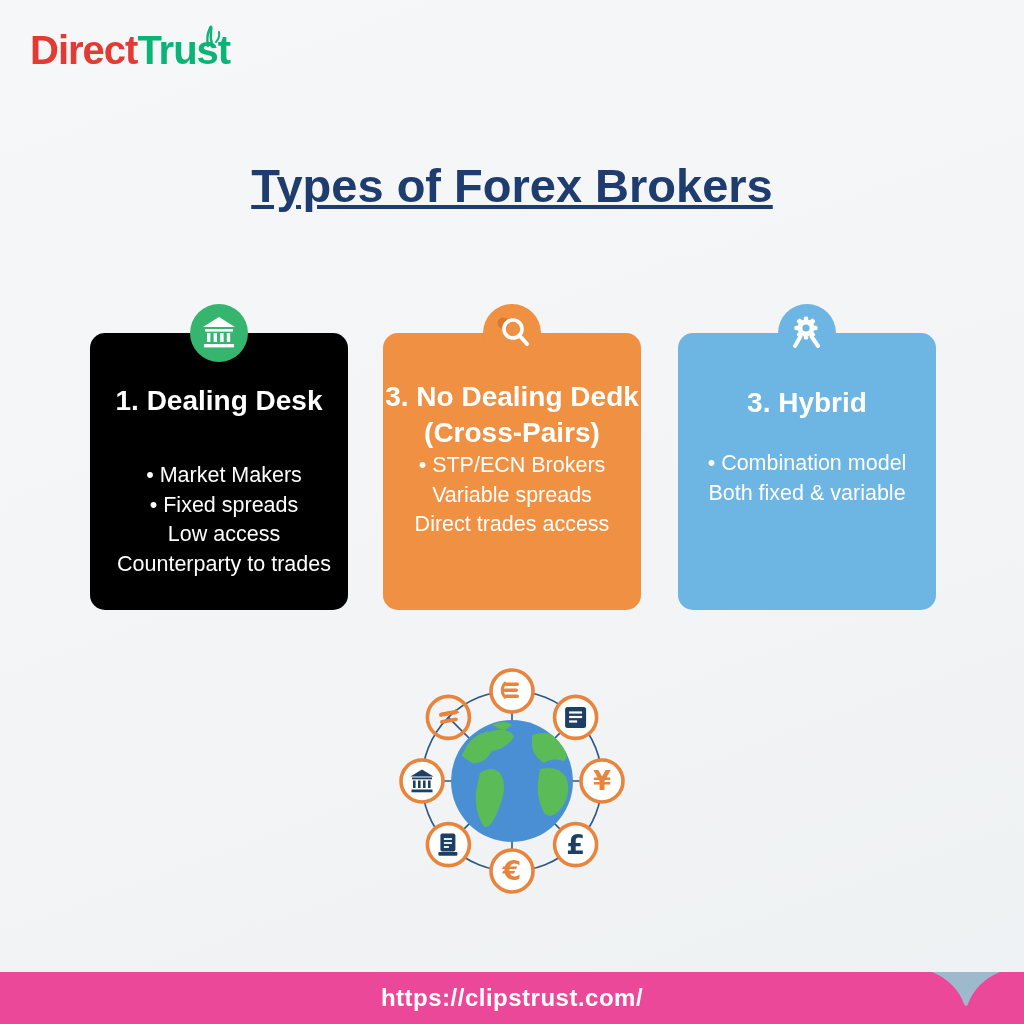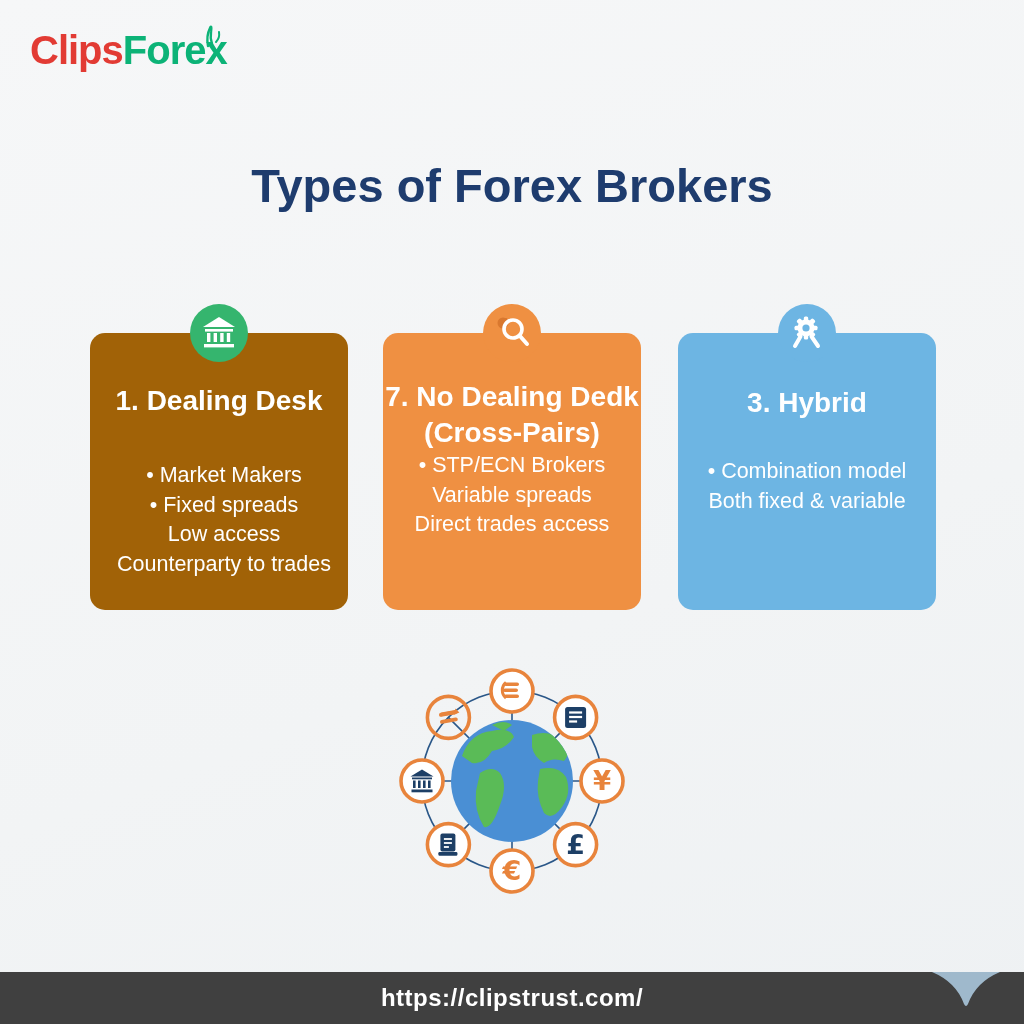--- a/index.html
+++ b/index.html
@@ -8,54 +8,54 @@
     font-family:"Liberation Sans", sans-serif;
     background:linear-gradient(160deg,#f6f7f8 0%,#f2f4f5 60%,#eef1f3 100%);
   }
   
   .logo { position:absolute; left:30px; top:28px; font-size:40px; font-weight:bold; letter-spacing:-1px; }
   .logo .red { color:#e23b34; }
   .logo .green { color:#0cb377; }
   .logo-flourish { position:absolute; left:196px; top:22px; }
   
   .main-title { position:absolute; left:0; top:158px; width:1024px; text-align:center;
-    font-size:47px; font-weight:bold; color:#1e3c6e; letter-spacing:0px; }
+    font-size:47px; font-weight:bold; color:#1e3c6e; letter-spacing:0px;text-decoration:underline; }
   
   .card { position:absolute; top:333px; width:258px; height:277px; border-radius:15px; color:#fff; text-align:center; }
-  .card-1 { left:90px;  background:#a16207; }
+  .card-1 { left:90px;  background:#000000; }
   .card-2 { left:383px; background:#ef9042; }
   .card-3 { left:678px; background:#6db5e3; }
   .card-badge { position:absolute; top:-29px; left:50%; transform:translateX(-50%);
     width:58px; height:58px; border-radius:50%; display:flex; align-items:center; justify-content:center; }
   .card-1 .card-badge { background:#35b56e; }
   .card-2 .card-badge { background:#ef9042; }
   .card-3 .card-badge { background:#6db5e3; }
   .card-title { font-size:28px; font-weight:bold; line-height:36px; }
   .card-1 .card-title { margin-top:50px; }
   .card-2 .card-title { margin-top:46px; }
   .card-3 .card-title { margin-top:52px; }
   .card-title-line1 { white-space:nowrap; }
   .card-lines { font-size:21.5px; line-height:29.5px; font-weight:500; }
   .card-1 .card-lines { margin-top:42px;padding-left:10px; }
   .card-2 .card-lines { }
-  .card-3 .card-lines { margin-top:36px; }
+  .card-3 .card-lines { margin-top:28px; }
   .gap-above { margin-top:16px; }
   
   .globe-wrap { position:absolute; left:392px; top:661px; width:240px; height:240px; }
   
-  .footer { position:absolute; left:0; bottom:0; width:1024px; height:52px; background:#404040; }
+  .footer { position:absolute; left:0; bottom:0; width:1024px; height:52px; background:#ec4899; }
   .footer-url { position:absolute; width:100%; text-align:center; top:12px;
     color:#ffffff; font-size:24px; font-weight:600; letter-spacing:0.5px; }
   .footer-arrow { position:absolute; right:22px; top:0; }
 </style>
 </head>
 <body>
 
 <div class="logo">
-  <span class="red">Clips</span><span class="green">Forex</span>
+  <span class="red">Direct</span><span class="green">Trust</span>
 </div>
 <svg class="logo-flourish" width="36" height="26" viewBox="0 0 36 26">
   <path d="M12 24 Q10 14 14 6 Q16 2 15 10 Q14 16 16 22" fill="none" stroke="#0cb377" stroke-width="2.4" stroke-linecap="round"></path>
   <path d="M20 20 Q24 16 23 10" fill="none" stroke="#0cb377" stroke-width="2" stroke-linecap="round"></path>
 </svg>
 
 <div class="main-title">Types of Forex Brokers</div>
 
 <div class="card card-1">
   <div class="card-badge">
@@ -83,21 +83,21 @@
 <div class="card card-2">
   <div class="card-badge">
     <svg width="40" height="40" viewBox="0 0 40 40">
       <circle cx="11" cy="10" r="5.5" fill="#d9782f"></circle>
       <rect x="7" y="6" width="9" height="4" rx="2" fill="#d9782f" transform="rotate(-20 11 8)"></rect>
       <circle cx="21" cy="16" r="9" fill="none" stroke="#fff" stroke-width="3.6"></circle>
       <line x1="27.5" y1="22.5" x2="35" y2="31" stroke="#fff" stroke-width="4" stroke-linecap="round"></line>
     </svg>
   </div>
   <div class="card-title">
-    <div class="card-title-line1">7. No Dealing Dedk</div>
+    <div class="card-title-line1">3. No Dealing Dedk</div>
     <div class="card-title-line2">(Cross-Pairs)</div>
   </div>
   <div class="card-lines">
     <div class="card-line">• STP/ECN Brokers</div>
     <div class="card-line">Variable spreads</div>
     <div class="card-line">Direct trades access</div>
   </div>
 </div>
 
 <div class="card card-3">

